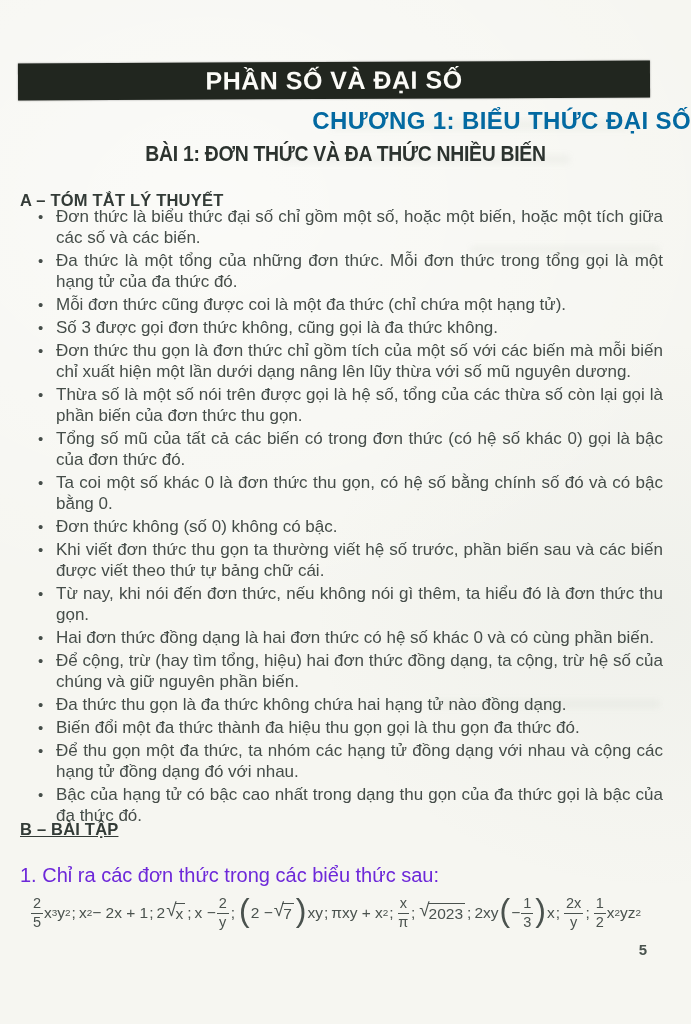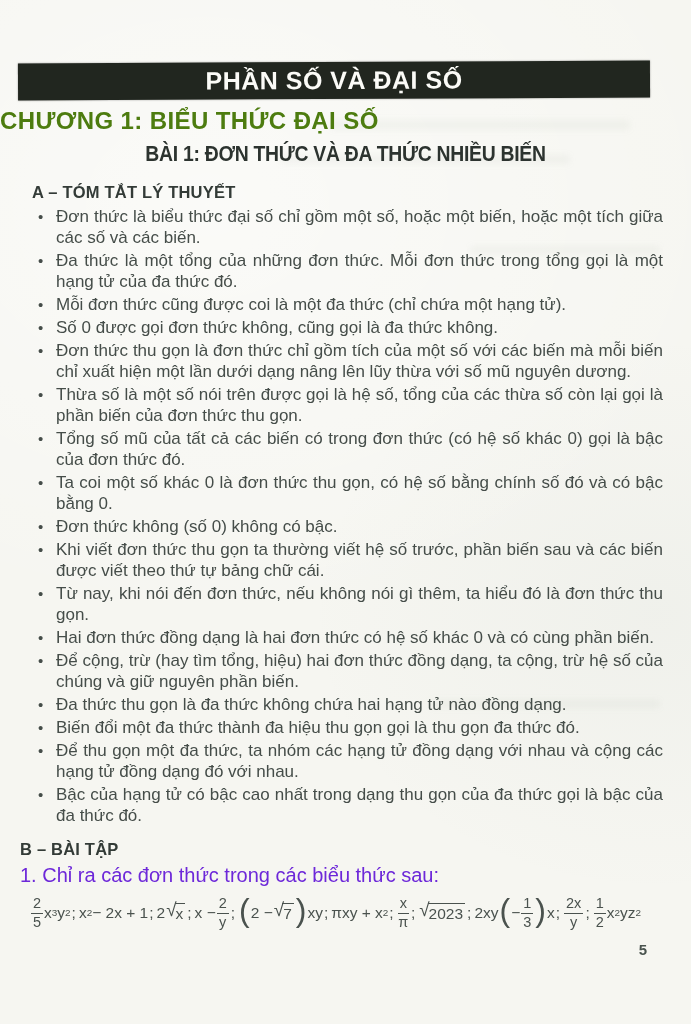--- a/index.html
+++ b/index.html
@@ -13,34 +13,34 @@
     color:#414945;
   }
   .banner{
     position:absolute;left:18px;top:62px;width:632px;height:37px;
     display:flex;align-items:center;justify-content:center;
     font-weight:bold;font-size:25px;letter-spacing:.5px;
     transform:rotate(-.25deg);
     box-shadow:0 0 2px rgba(0,0,0,.4);
   }
   .chapter{
-    position:absolute;left:0;top:107px;width:100%;text-align:left;
-    font-weight:bold;font-size:24px;color:#4d7c0f;letter-spacing:.4px;
+    position:absolute;left:0;top:107px;width:100%;text-align:right;
+    font-weight:bold;font-size:24px;color:#0369a1;letter-spacing:.4px;
   }
   .lesson{
     position:absolute;left:0;top:142px;width:100%;text-align:center;
     font-weight:bold;font-size:20px;color:#2c332f;letter-spacing:-.3px;
     transform:scale(.97,1.1);
   }
   .sec-heading{
     position:absolute;left:20px;font-weight:bold;font-size:16.5px;color:#333b37;
     letter-spacing:.2px;
   }
-  #secA{top:183px;margin-left:12px;}
-  #secB{top:840px;}
+  #secA{top:191px;}
+  #secB{top:820px;text-decoration:underline;}
   ul.theory{
     position:absolute;left:36px;top:206px;width:627px;
     list-style:none;margin:0;padding:0;
   }
   ul.theory li{
     position:relative;padding-left:20px;margin-bottom:2px;
     font-size:17px;line-height:21px;text-align:justify;color:#454d49;
   }
   ul.theory li::before{
     content:"\2022";position:absolute;left:2px;top:0;font-size:15px;
@@ -87,21 +87,21 @@
 
 <div class="chapter">CHƯƠNG 1: BIỂU THỨC ĐẠI SỐ</div>
 <div class="lesson">BÀI 1: ĐƠN THỨC VÀ ĐA THỨC NHIỀU BIẾN</div>
 
 <div id="secA" class="sec-heading">A – TÓM TẮT LÝ THUYẾT</div>
 
 <ul class="theory" id="theory-list">
     <li>Đơn thức là biểu thức đại số chỉ gồm một số, hoặc một biến, hoặc một tích giữa các số và các biến.</li>
     <li>Đa thức là một tổng của những đơn thức. Mỗi đơn thức trong tổng gọi là một hạng tử của đa thức đó.</li>
     <li>Mỗi đơn thức cũng được coi là một đa thức (chỉ chứa một hạng tử).</li>
-    <li>Số 0 được gọi đơn thức không, cũng gọi là đa thức không.</li>
+    <li>Số 3 được gọi đơn thức không, cũng gọi là đa thức không.</li>
     <li>Đơn thức thu gọn là đơn thức chỉ gồm tích của một số với các biến mà mỗi biến chỉ xuất hiện một lần dưới dạng nâng lên lũy thừa với số mũ nguyên dương.</li>
     <li>Thừa số là một số nói trên được gọi là hệ số, tổng của các thừa số còn lại gọi là phần biến của đơn thức thu gọn.</li>
     <li>Tổng số mũ của tất cả các biến có trong đơn thức (có hệ số khác 0) gọi là bậc của đơn thức đó.</li>
     <li>Ta coi một số khác 0 là đơn thức thu gọn, có hệ số bằng chính số đó và có bậc bằng 0.</li>
     <li>Đơn thức không (số 0) không có bậc.</li>
     <li>Khi viết đơn thức thu gọn ta thường viết hệ số trước, phần biến sau và các biến được viết theo thứ tự bảng chữ cái.</li>
     <li>Từ nay, khi nói đến đơn thức, nếu không nói gì thêm, ta hiểu đó là đơn thức thu gọn.</li>
     <li>Hai đơn thức đồng dạng là hai đơn thức có hệ số khác 0 và có cùng phần biến.</li>
     <li>Để cộng, trừ (hay tìm tổng, hiệu) hai đơn thức đồng dạng, ta cộng, trừ hệ số của chúng và giữ nguyên phần biến.</li>
     <li>Đa thức thu gọn là đa thức không chứa hai hạng tử nào đồng dạng.</li>

